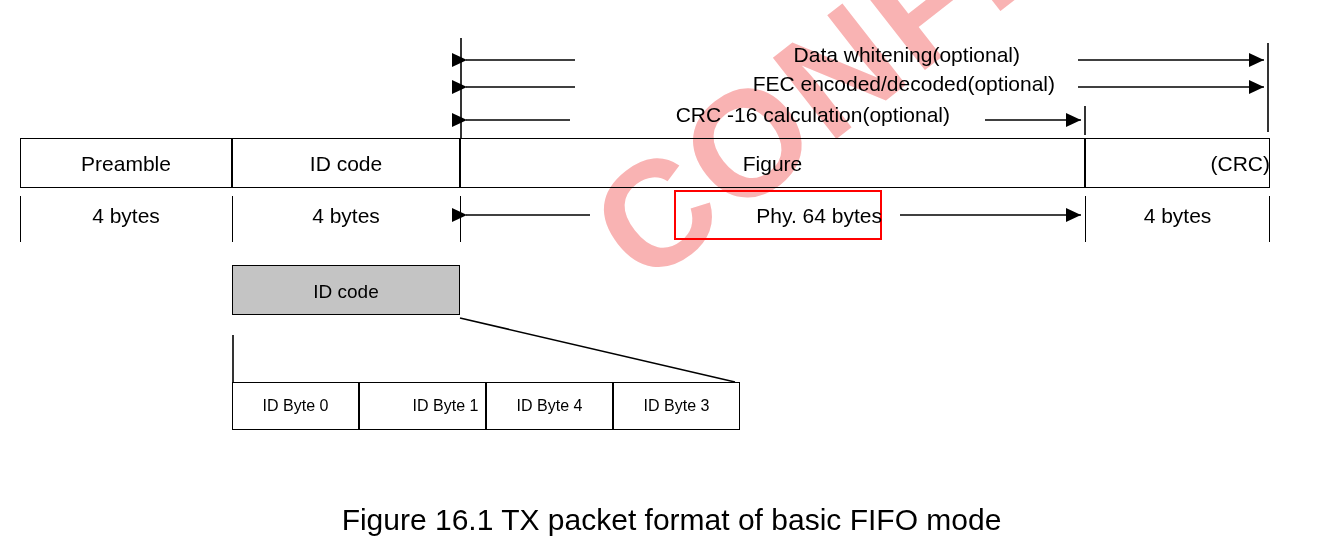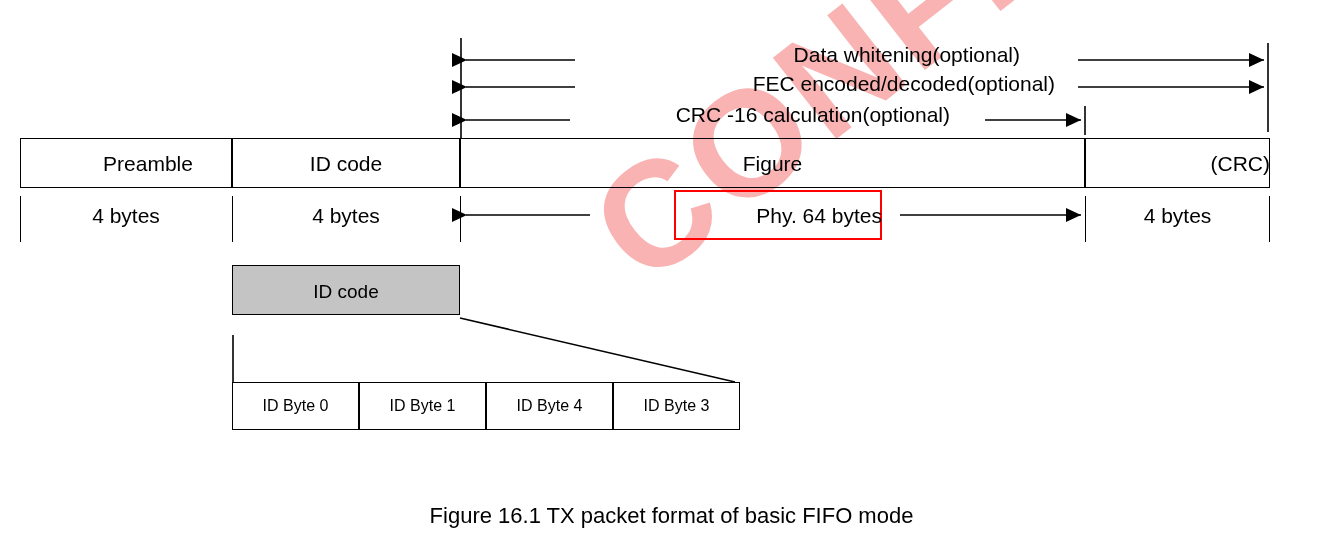--- a/index.html
+++ b/index.html
@@ -117,21 +117,21 @@
     white-space: nowrap;
   }
 
   
   #caption {
     position: absolute;
     left: 0;
     top: 503px;
     width: 1343px;
     text-align: center;
-    font-size: 22px;
+    font-size: 30px;
     font-family: "Liberation Sans", sans-serif;
     color: #000000;
   }
 
   svg.overlay {
     position: absolute;
     left: 0;
     top: 0;
     width: 1343px;
     height: 545px;
@@ -184,21 +184,21 @@
 
     <div class="txt annot" style="left:430px; top:44px; width:590px;">Data whitening(optional)</div>
     <div class="txt annot" style="left:430px; top:73px; width:625px;">FEC encoded/decoded(optional)</div>
     <div class="txt annot" style="left:430px; top:104px; width:520px;">CRC -16 calculation(optional)</div>
 
     <div class="cellbox" style="left:20px; top:138px; width:212px; height:50px;"></div>
     <div class="cellbox" style="left:232px; top:138px; width:228px; height:50px;"></div>
     <div class="cellbox" style="left:460px; top:138px; width:625px; height:50px;"></div>
     <div class="cellbox" style="left:1085px; top:138px; width:185px; height:50px;"></div>
 
-    <div class="cell-label" style="left:20px; top:152px; width:212px;margin-left:22px;">Preamble</div>
+    <div class="cell-label" style="left:20px; top:152px; width:212px;">Preamble</div>
     <div class="cell-label" style="left:232px; top:152px; width:228px;">ID code</div>
     <div class="cell-label" style="left:460px; top:152px; width:625px;">Figure</div>
     <div class="cell-label" style="left:1085px; top:152px; width:185px;text-align:right;">(CRC)</div>
 
     <div class="tick" style="left:20px;   top:196px; height:46px;"></div>
     <div class="tick" style="left:232px;  top:196px; height:46px;"></div>
     <div class="tick" style="left:460px;  top:196px; height:46px;"></div>
     <div class="tick" style="left:1085px; top:196px; height:46px;"></div>
     <div class="tick" style="left:1269px; top:196px; height:46px;"></div>
 
@@ -211,20 +211,20 @@
 
     <div id="idcode-box" style="left:232px; top:265px; width:228px; height:50px;"></div>
     <div class="cell-label" style="left:232px; top:281px; width:228px; font-size:19px;">ID code</div>
 
     <div class="idbyte-cell" style="left:232px; top:382px; width:127px; height:48px;"></div>
     <div class="idbyte-cell" style="left:359px; top:382px; width:127px; height:48px;"></div>
     <div class="idbyte-cell" style="left:486px; top:382px; width:127px; height:48px;"></div>
     <div class="idbyte-cell" style="left:613px; top:382px; width:127px; height:48px;"></div>
 
     <div class="idbyte-label" style="left:232px; top:397px; width:127px;">ID Byte 0</div>
-    <div class="idbyte-label" style="left:359px; top:397px; width:127px;">ID Byte 1</div>
+    <div class="idbyte-label" style="left:359px; top:397px; width:127px;padding-left:23px;">ID Byte 1</div>
     <div class="idbyte-label" style="left:486px; top:397px; width:127px;">ID Byte 4</div>
     <div class="idbyte-label" style="left:613px; top:397px; width:127px;">ID Byte 3</div>
 
     <div id="caption">Figure 16.1 TX packet format of basic FIFO mode</div>
 
   </div>
 </div>
 
 </body></html>

